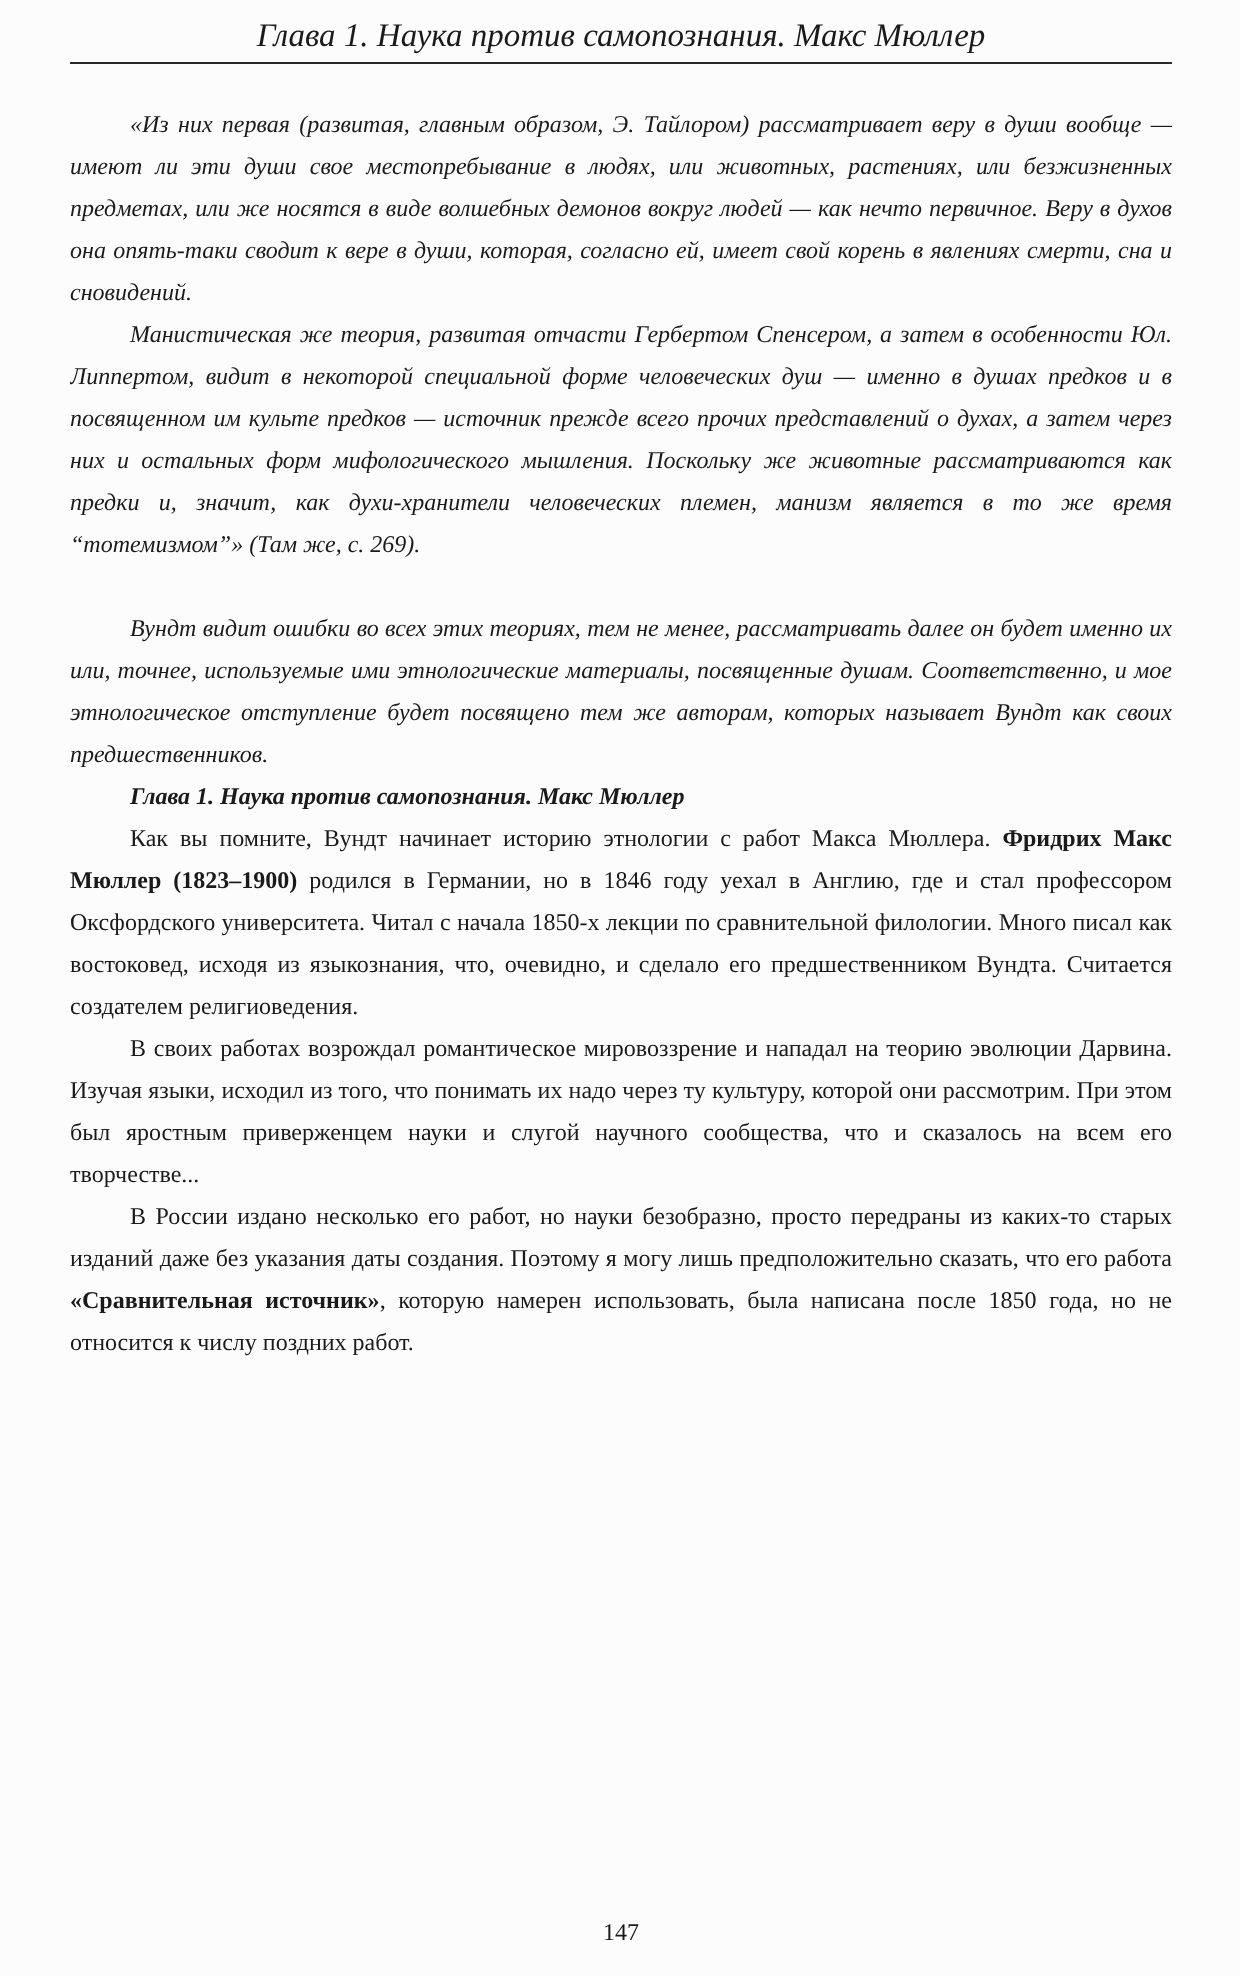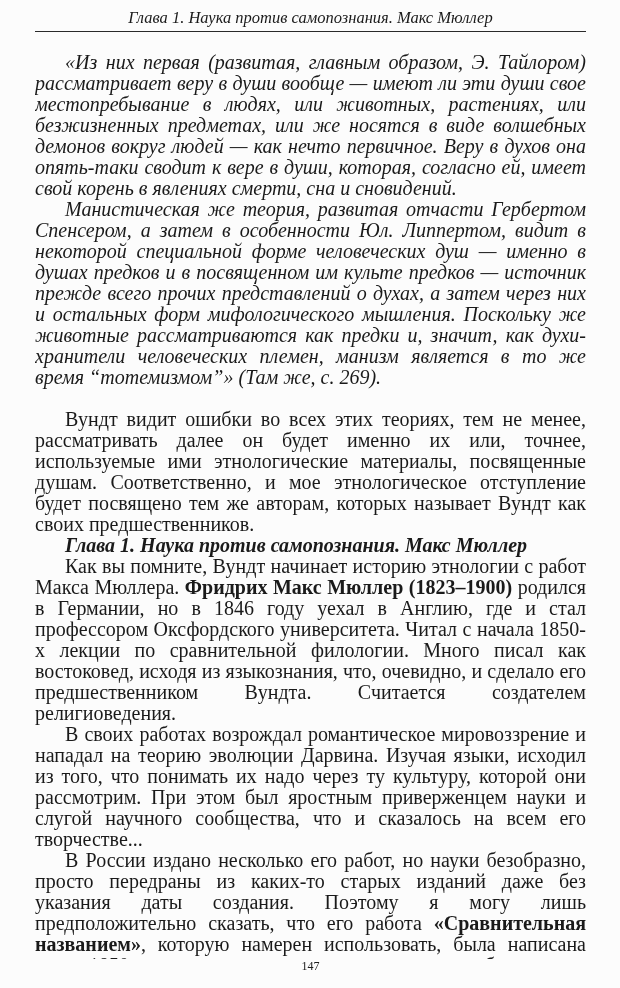--- a/index.html
+++ b/index.html
@@ -17,27 +17,27 @@
     padding: 6px 34px 10px 35px;
     display: flex;
     flex-direction: column;
   }
   .running-header { flex: 0 0 auto; text-align: center; }
   .rh-text { font-style: italic; font-size: 16.5px; line-height: 23px; }
   .rh-rule { height: 0; border-bottom: 1.4px solid #2a2a2a; margin-top: 2px; }
   .content { flex: 1 1 auto; overflow: hidden; padding-top: 20px; }
   .content p {
     margin: 0;
-    font-size: 20px;
+    font-size: 12px;
     line-height: 21px;
     text-align: justify;
     text-indent: 30px;
   }
   .quote-para { font-style: italic; }
-  .gap-above { margin-top: 21px !important; }
+  .gap-above { margin-top: 21px !important; font-style: italic; }
   .chapter {
     font-weight: bold;
     font-style: italic;
     font-size: 21.5px;
     line-height: 27px;
     margin: 30px 0 22px 0;
     text-indent: 0;
     text-align: left;
   }
   .footer { flex: 0 0 auto; text-align: center; font-size: 12px; padding-bottom: 4px; }
@@ -58,21 +58,21 @@
     <p class="quote-para">Манистическая же теория, развитая отчасти Гербертом Спенсером, а затем в особенности Юл. Липпертом, видит в некоторой специальной форме человеческих душ — именно в душах предков и в посвященном им культе предков — источник прежде всего прочих представлений о духах, а затем через них и остальных форм мифологического мышления. Поскольку же животные рассматриваются как предки и, значит, как духи-хранители человеческих племен, манизм является в то же время “тотемизмом”» (Там же, с. 269).</p>
 
     <p class="gap-above">Вундт видит ошибки во всех этих теориях, тем не менее, рассматривать далее он будет именно их или, точнее, используемые ими этнологические материалы, посвященные душам. Соответственно, и мое этнологическое отступление будет посвящено тем же авторам, которых называет Вундт как своих предшественников.</p>
 
     <p class="chapter">Глава 1. Наука против самопознания. Макс Мюллер</p>
 
     <p><span>Как вы помните, Вундт начинает историю этнологии с работ Макса Мюллера. </span><strong>Фридрих Макс Мюллер (1823–1900)</strong><span> родился в Германии, но в 1846 году уехал в Англию, где и стал профессором Оксфордского университета. Читал с начала 1850-х лекции по сравнительной филологии. Много писал как востоковед, исходя из языкознания, что, очевидно, и сделало его предшественником Вундта. Считается создателем религиоведения.</span></p>
 
     <p>В своих работах возрождал романтическое мировоззрение и нападал на теорию эволюции Дарвина. Изучая языки, исходил из того, что понимать их надо через ту культуру, которой они рассмотрим. При этом был яростным приверженцем науки и слугой научного сообщества, что и сказалось на всем его творчестве...</p>
 
-    <p><span>В России издано несколько его работ, но науки безобразно, просто передраны из каких-то старых изданий даже без указания даты создания. Поэтому я могу лишь предположительно сказать, что его работа </span><strong>«Сравнительная названием»</strong><span>, которую намерен использовать, была написана после 1850 года, но не относится к числу поздних работ.</span></p>
+    <p><span>В России издано несколько его работ, но науки безобразно, просто передраны из каких-то старых изданий даже без указания даты создания. Поэтому я могу лишь предположительно сказать, что его работа </span><strong>«Сравнительная источник»</strong><span>, которую намерен использовать, была написана после 1850 года, но не относится к числу поздних работ.</span></p>
 
 
   </div>
 
   <div class="footer">
     <span>147</span>
   </div>
 
 </div>
 

